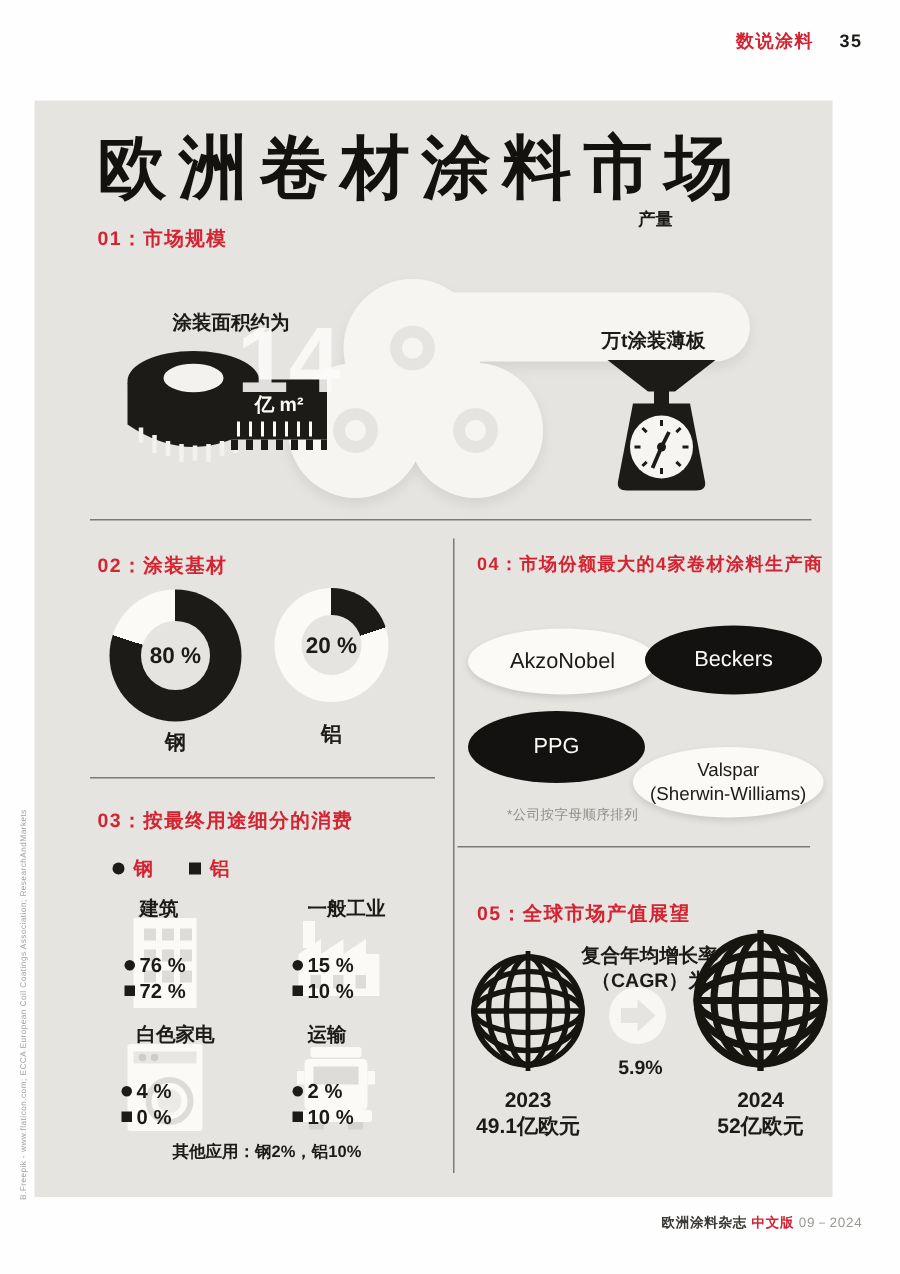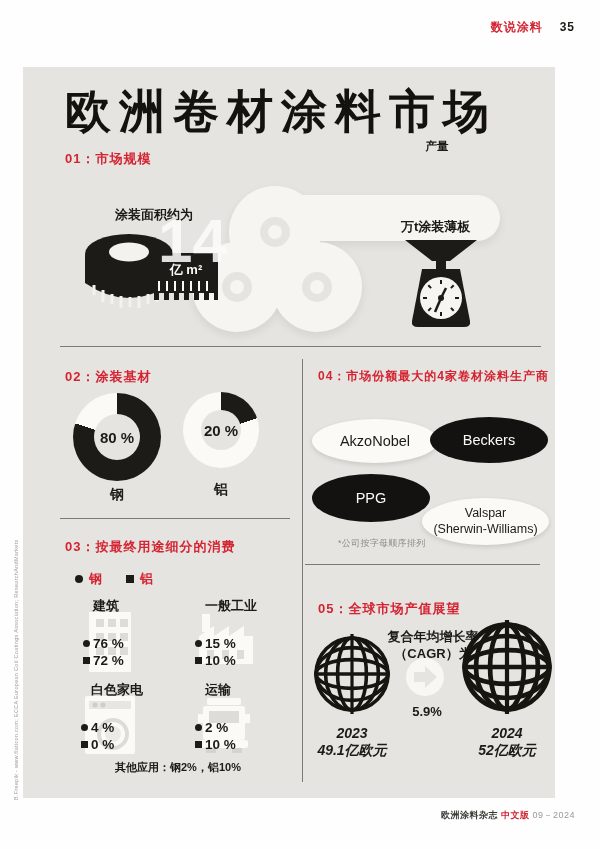--- a/index.html
+++ b/index.html
@@ -63,21 +63,21 @@
   
   .ellipse { border-radius:50%; display:flex; align-items:center; justify-content:center; text-align:center;
              font-size:14.5px; font-weight:500; line-height:1.25; }
   .ellipse.light { background:#fbfaf7; color:#1d1b18; box-shadow:0 2px 5px rgba(0,0,0,.12); }
   .ellipse.dark { background:#141210; color:#fbfaf7; }
   .footnote { left:315px; top:470px; font-size:9px; color:#8f8d89; letter-spacing:.3px; }
 
   
   .cagr { left:325px; top:550px; width:170px; text-align:center; font-size:13px; font-weight:bold; line-height:17px;margin-top:11px; }
   .pct59 { left:374px; top:637px; width:60px; text-align:center; font-size:13px; font-weight:bold; }
-  .yearblk { width:104px; text-align:center; font-size:14px; font-weight:bold; line-height:17px;font-style:italic; }
+  .yearblk { width:104px; text-align:center; font-size:14px; font-weight:bold; line-height:17px; }
 </style>
 </head>
 <body>
 
 <div class="page">
 
   <div class="abs masthead">
     <span class="sec">数说涂料</span><span>35</span>
   </div>
 

